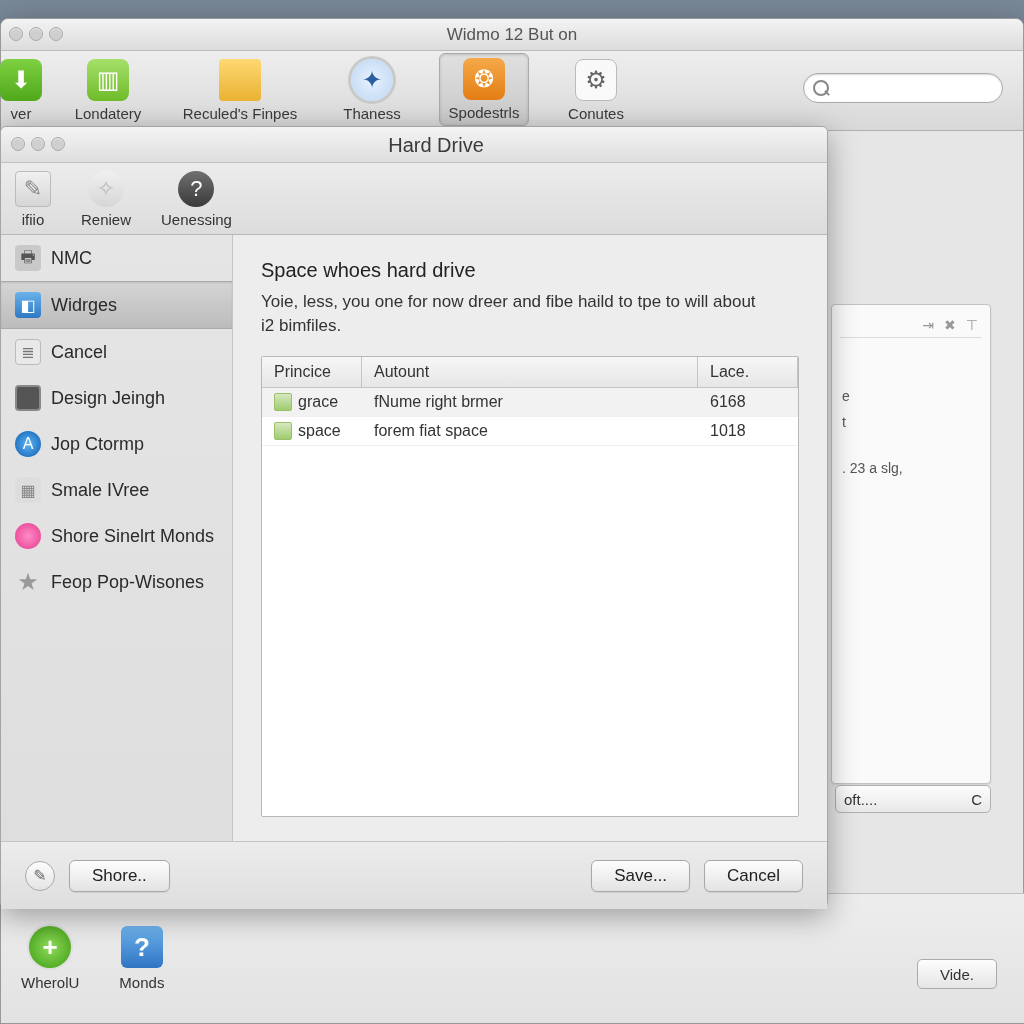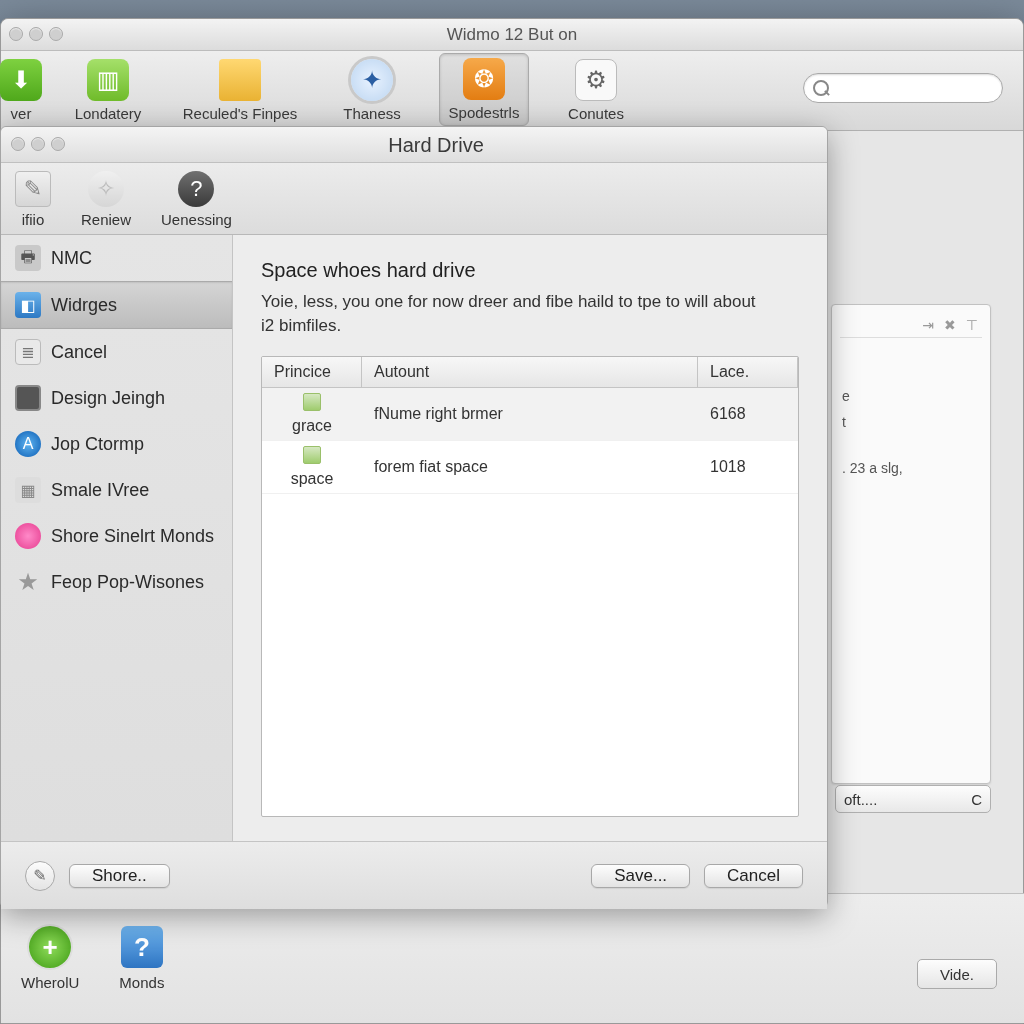--- a/index.html
+++ b/index.html
@@ -231,36 +231,36 @@
   }
   .col1{width:100px;} .col2{flex:1;} .col3{width:100px;}
   .grid-rows { flex:1; }
   .grow {
     display:flex; align-items:center;
     border-bottom:1px solid #f0f0f0;
     font-size:16px; color:#333;
   }
   .grow.sel { background:#f2f2f2;}
   .gc { padding:5px 12px; }
-  .gc.col1{display:flex;align-items:center;gap:6px;flex-direction:column;}
+  .gc.col1{display:flex;align-items:center;gap:6px;}
   .row-icon{width:18px;height:18px;background:linear-gradient(#d6e8c2,#9fcc6e);border:1px solid #9ac06a;border-radius:2px;}
 
   .sheet-footer {
     height:68px; border-top:1px solid #c4c4c4;
     background:linear-gradient(#ececec,#dedede);
     display:flex; align-items:center; padding:0 24px; gap:14px;
   }
   .round-btn {
     width:30px;height:30px;border-radius:50%;
     background:linear-gradient(#fcfcfc,#e4e4e4);
     border:1px solid #aaa; color:#666;font-size:16px;
     display:flex;align-items:center;justify-content:center;
   }
   .mac-btn {
-    height:24px; padding:0 22px;
+    height:32px; padding:0 22px;
     background:linear-gradient(#fdfdfd,#e3e3e3);
     border:1px solid #a8a8a8; border-radius:6px;
     font-size:17px; color:#222;
     box-shadow:0 1px 1px rgba(0,0,0,0.08);
     cursor:pointer;
   }
   .spacer{flex:1;}
 </style>
 </head>
 <body>

